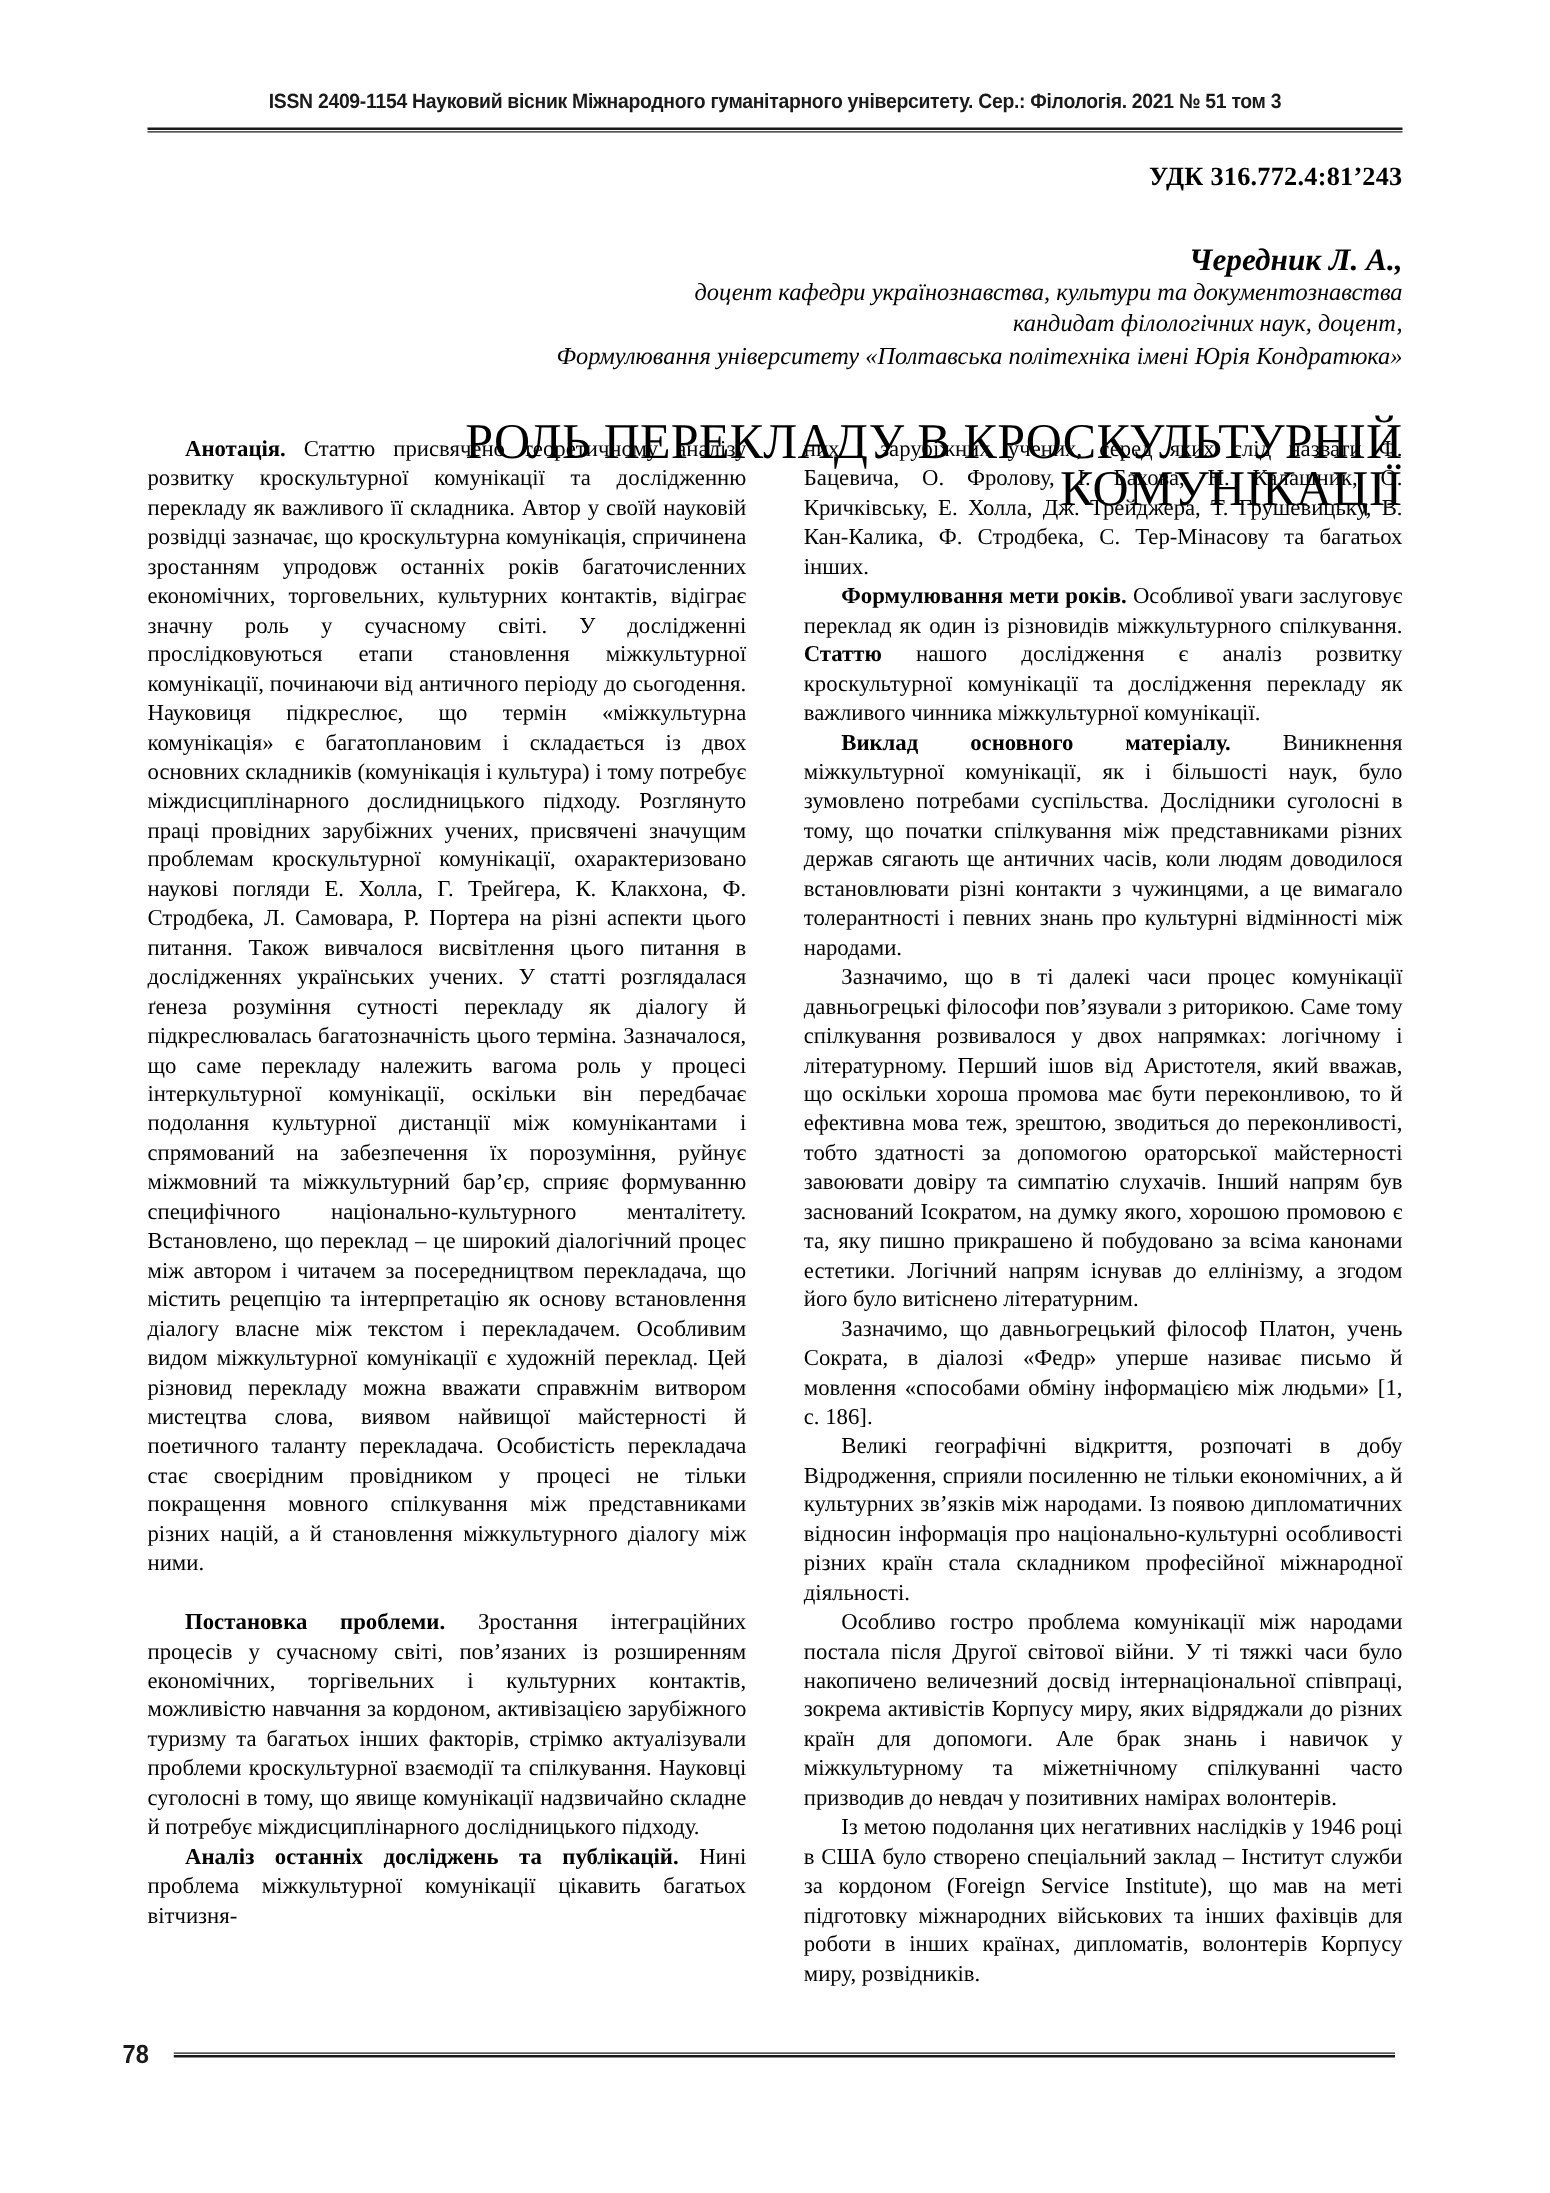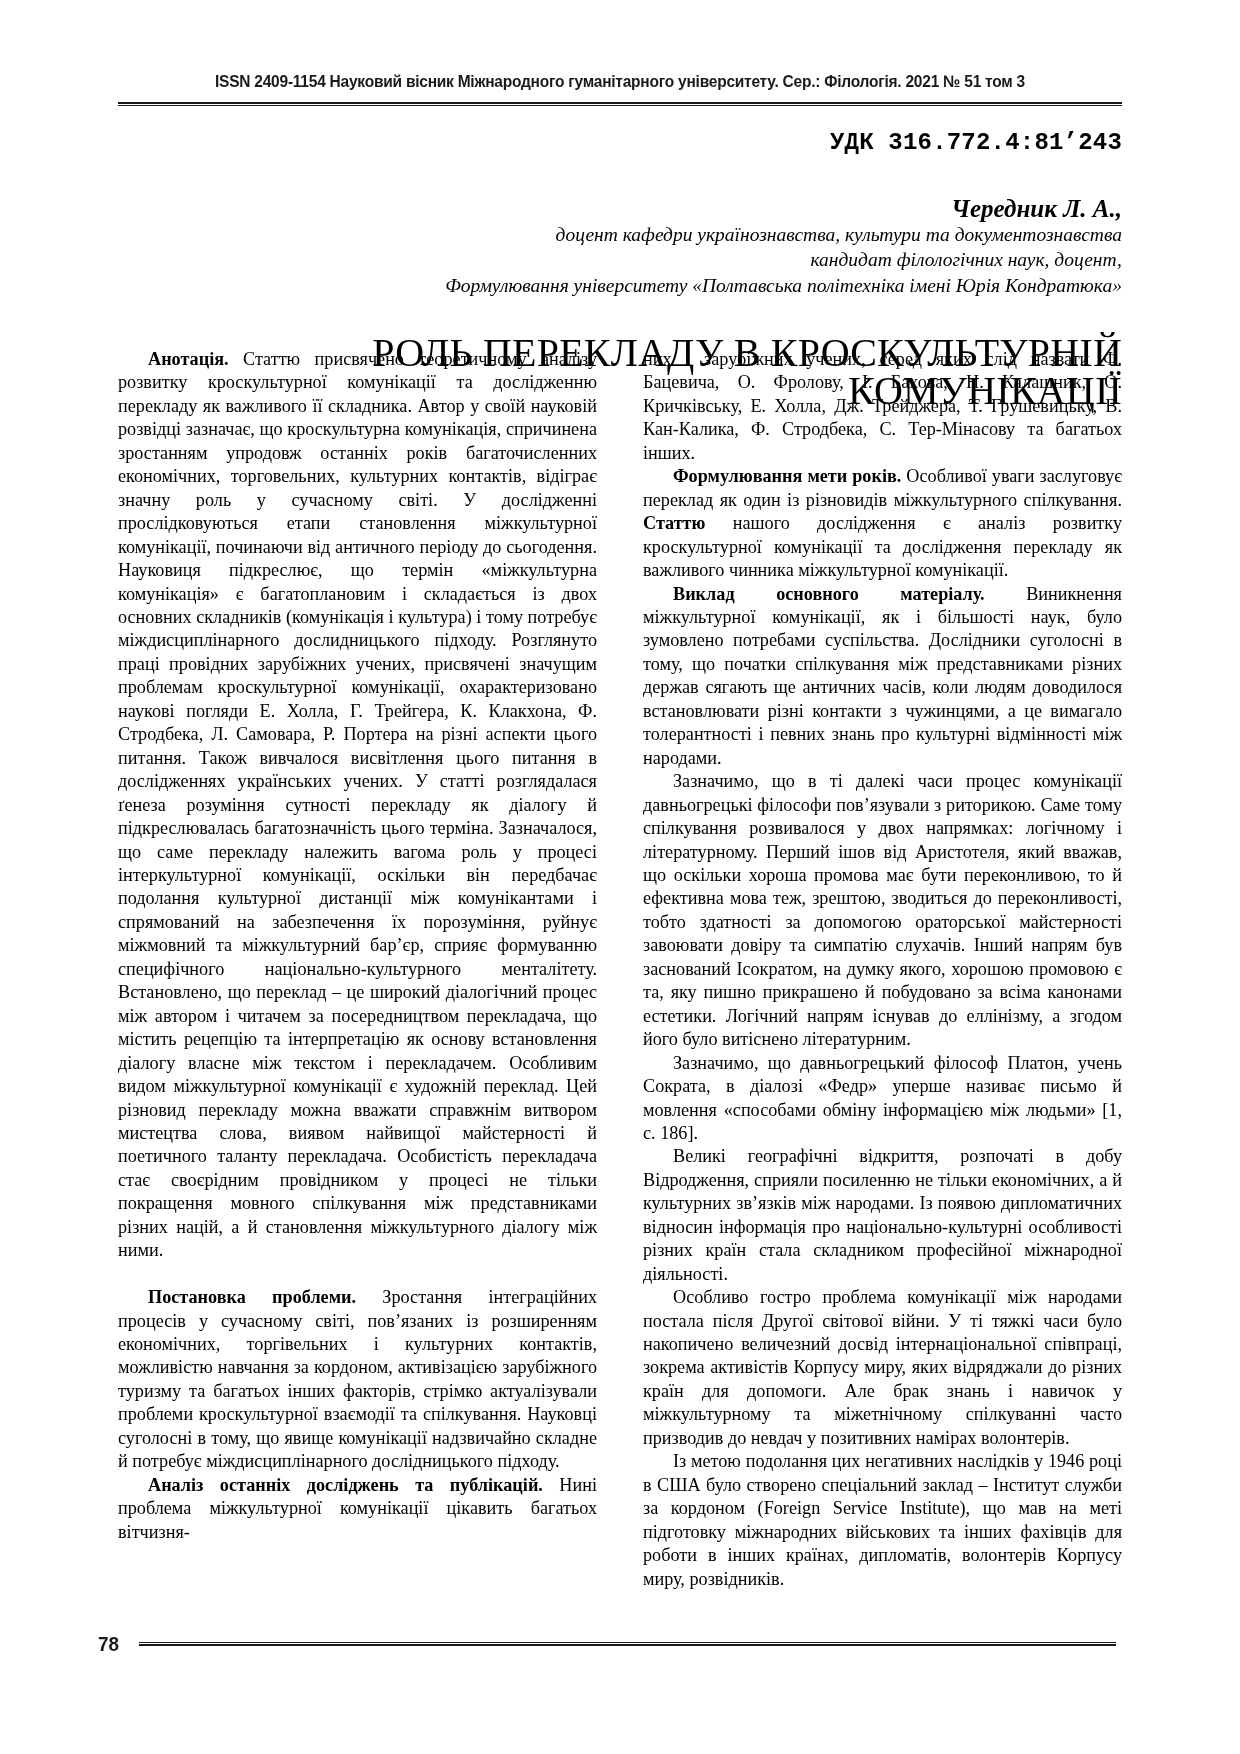--- a/index.html
+++ b/index.html
@@ -54,22 +54,22 @@
     border-top: 2.2px solid #1a1a1a;
     border-bottom: 1.1px solid #1a1a1a;
     box-sizing: border-box;
   }
 
   
   .udc {
     position: absolute;
     right: 118px;
     top: 129px;
-    font-family: Liberation Mono, monospace;
-    font-size: 24px;
+    font-family: Liberation Serif, serif;
+    font-size: 21px;
     font-weight: 700;
     letter-spacing: 0.2px;
     white-space: nowrap;
   }
 
   
   .authorblock {
     position: absolute;
     right: 118px;
     top: 196px;

